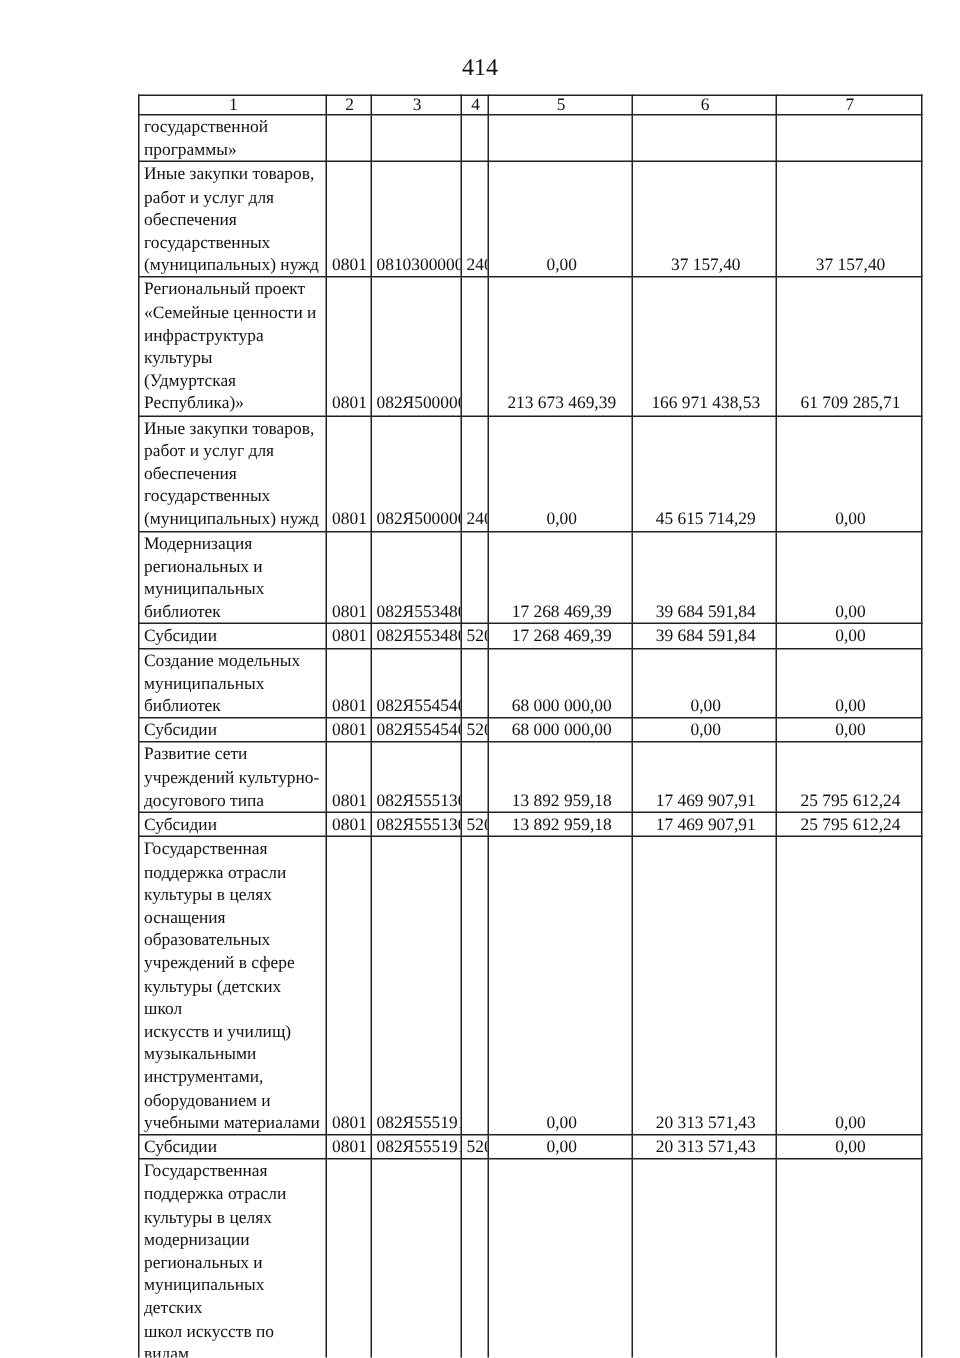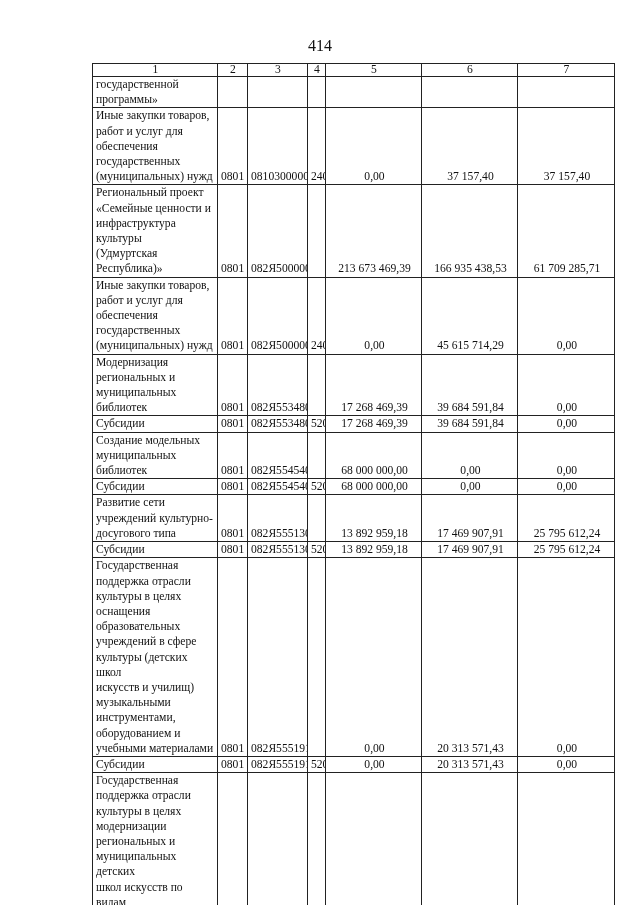--- a/index.html
+++ b/index.html
@@ -8,21 +8,21 @@
   .page-number { position: absolute; top: 37px; left: 0; width: 100%; text-align: center;
                  font-size: 16px; }
   table.budget { position: absolute; top: 63px; left: 92px; border-collapse: collapse;
                  table-layout: fixed; width: 522px; font-size: 11.6px; line-height: 15.2px; }
   table.budget td { border: 1px solid #222; padding: 0 2px 0 3px; vertical-align: bottom;
                     overflow: hidden; white-space: nowrap; }
   table.budget td.name { white-space: pre-line; vertical-align: top; margin-left: 16px; }
   table.budget tr.header td { text-align: center; vertical-align: middle; height: 12px; line-height: 12px; }
   td.num { text-align: center; padding-right: 1px !important; }
   td.code { text-align: center; }
-  td.c2 { }
+  td.c2 { text-align: center; }
 </style>
 </head>
 <body>
 
 <div class="page-number">414</div>
 
 <table class="budget">
   <colgroup>
     <col style="width:125px">
       <col style="width:30px">
@@ -68,21 +68,21 @@
       <tr>
         <td class="name">Региональный проект
 «Семейные ценности и
 инфраструктура культуры
 (Удмуртская
 Республика)»</td>
         <td class="c2">0801</td>
         <td class="code">082Я500000</td>
         <td class="c2"></td>
         <td class="num">213 673 469,39</td>
-        <td class="num">166 935 438,53</td>
+        <td class="num">166 971 438,53</td>
         <td class="num">61 709 285,71</td>
       </tr>
       <tr>
         <td class="name">Иные закупки товаров,
 работ и услуг для
 обеспечения
 государственных
 (муниципальных) нужд</td>
         <td class="c2">0801</td>
         <td class="code">082Я500000</td>

